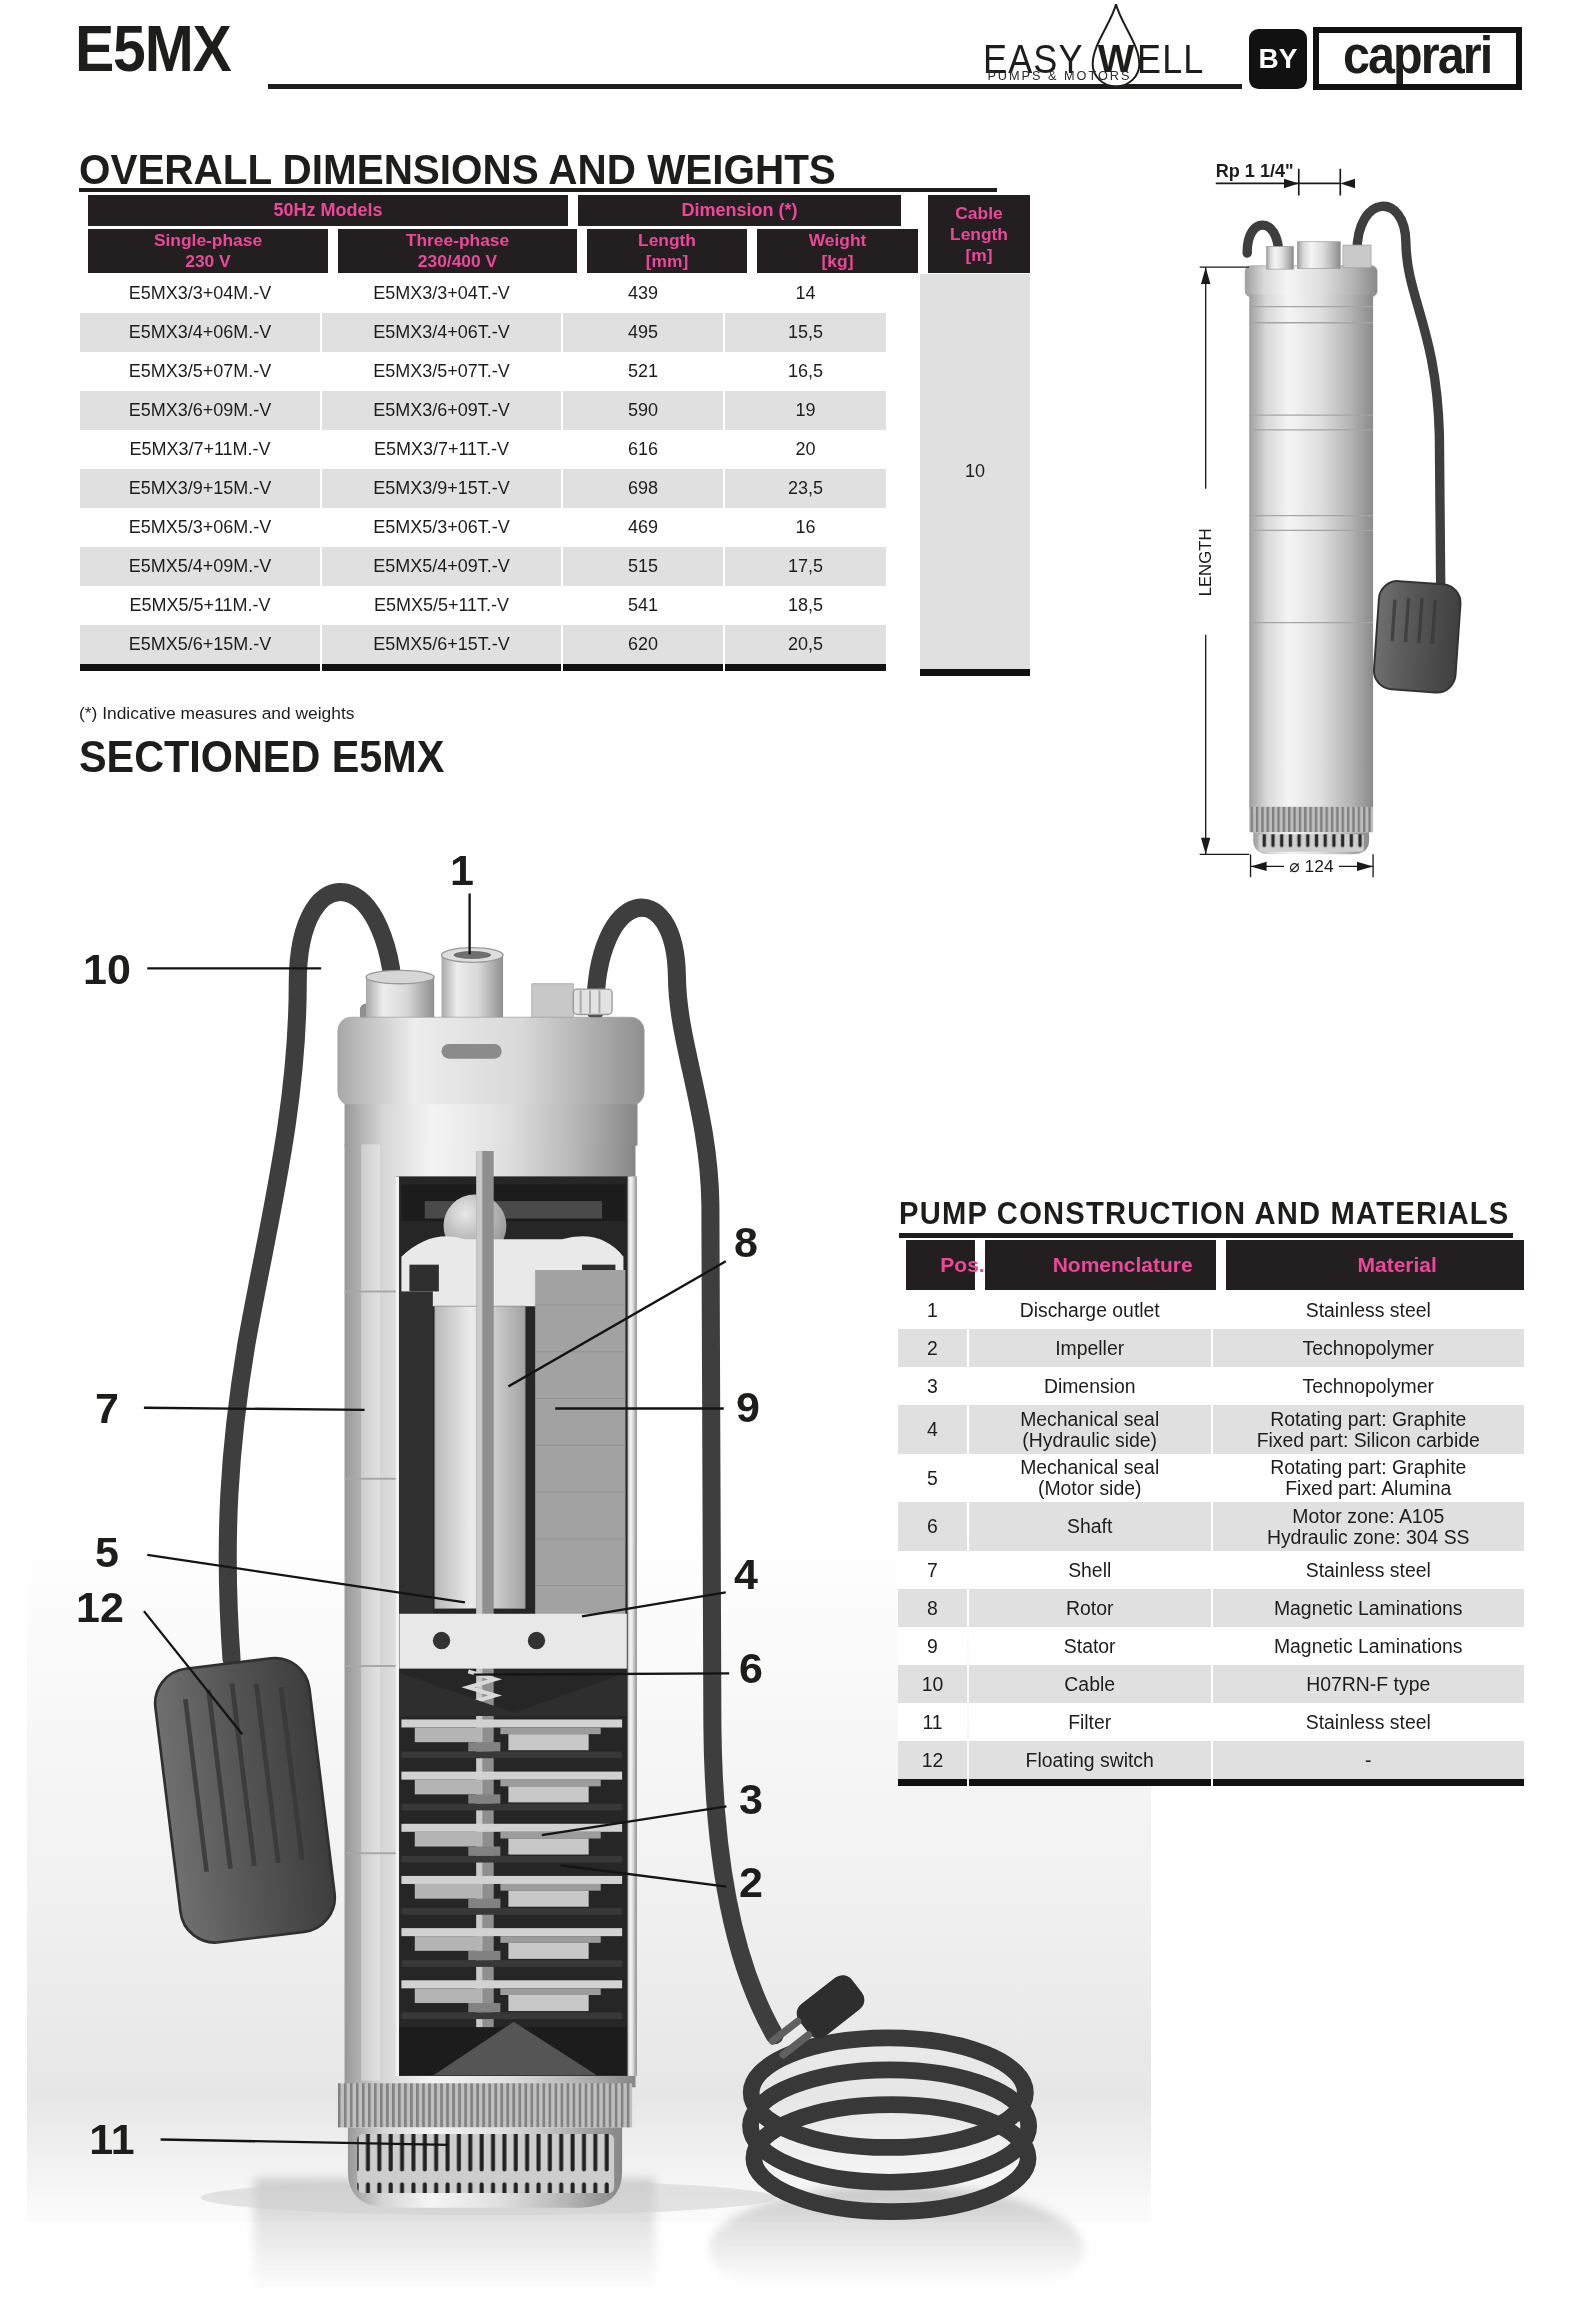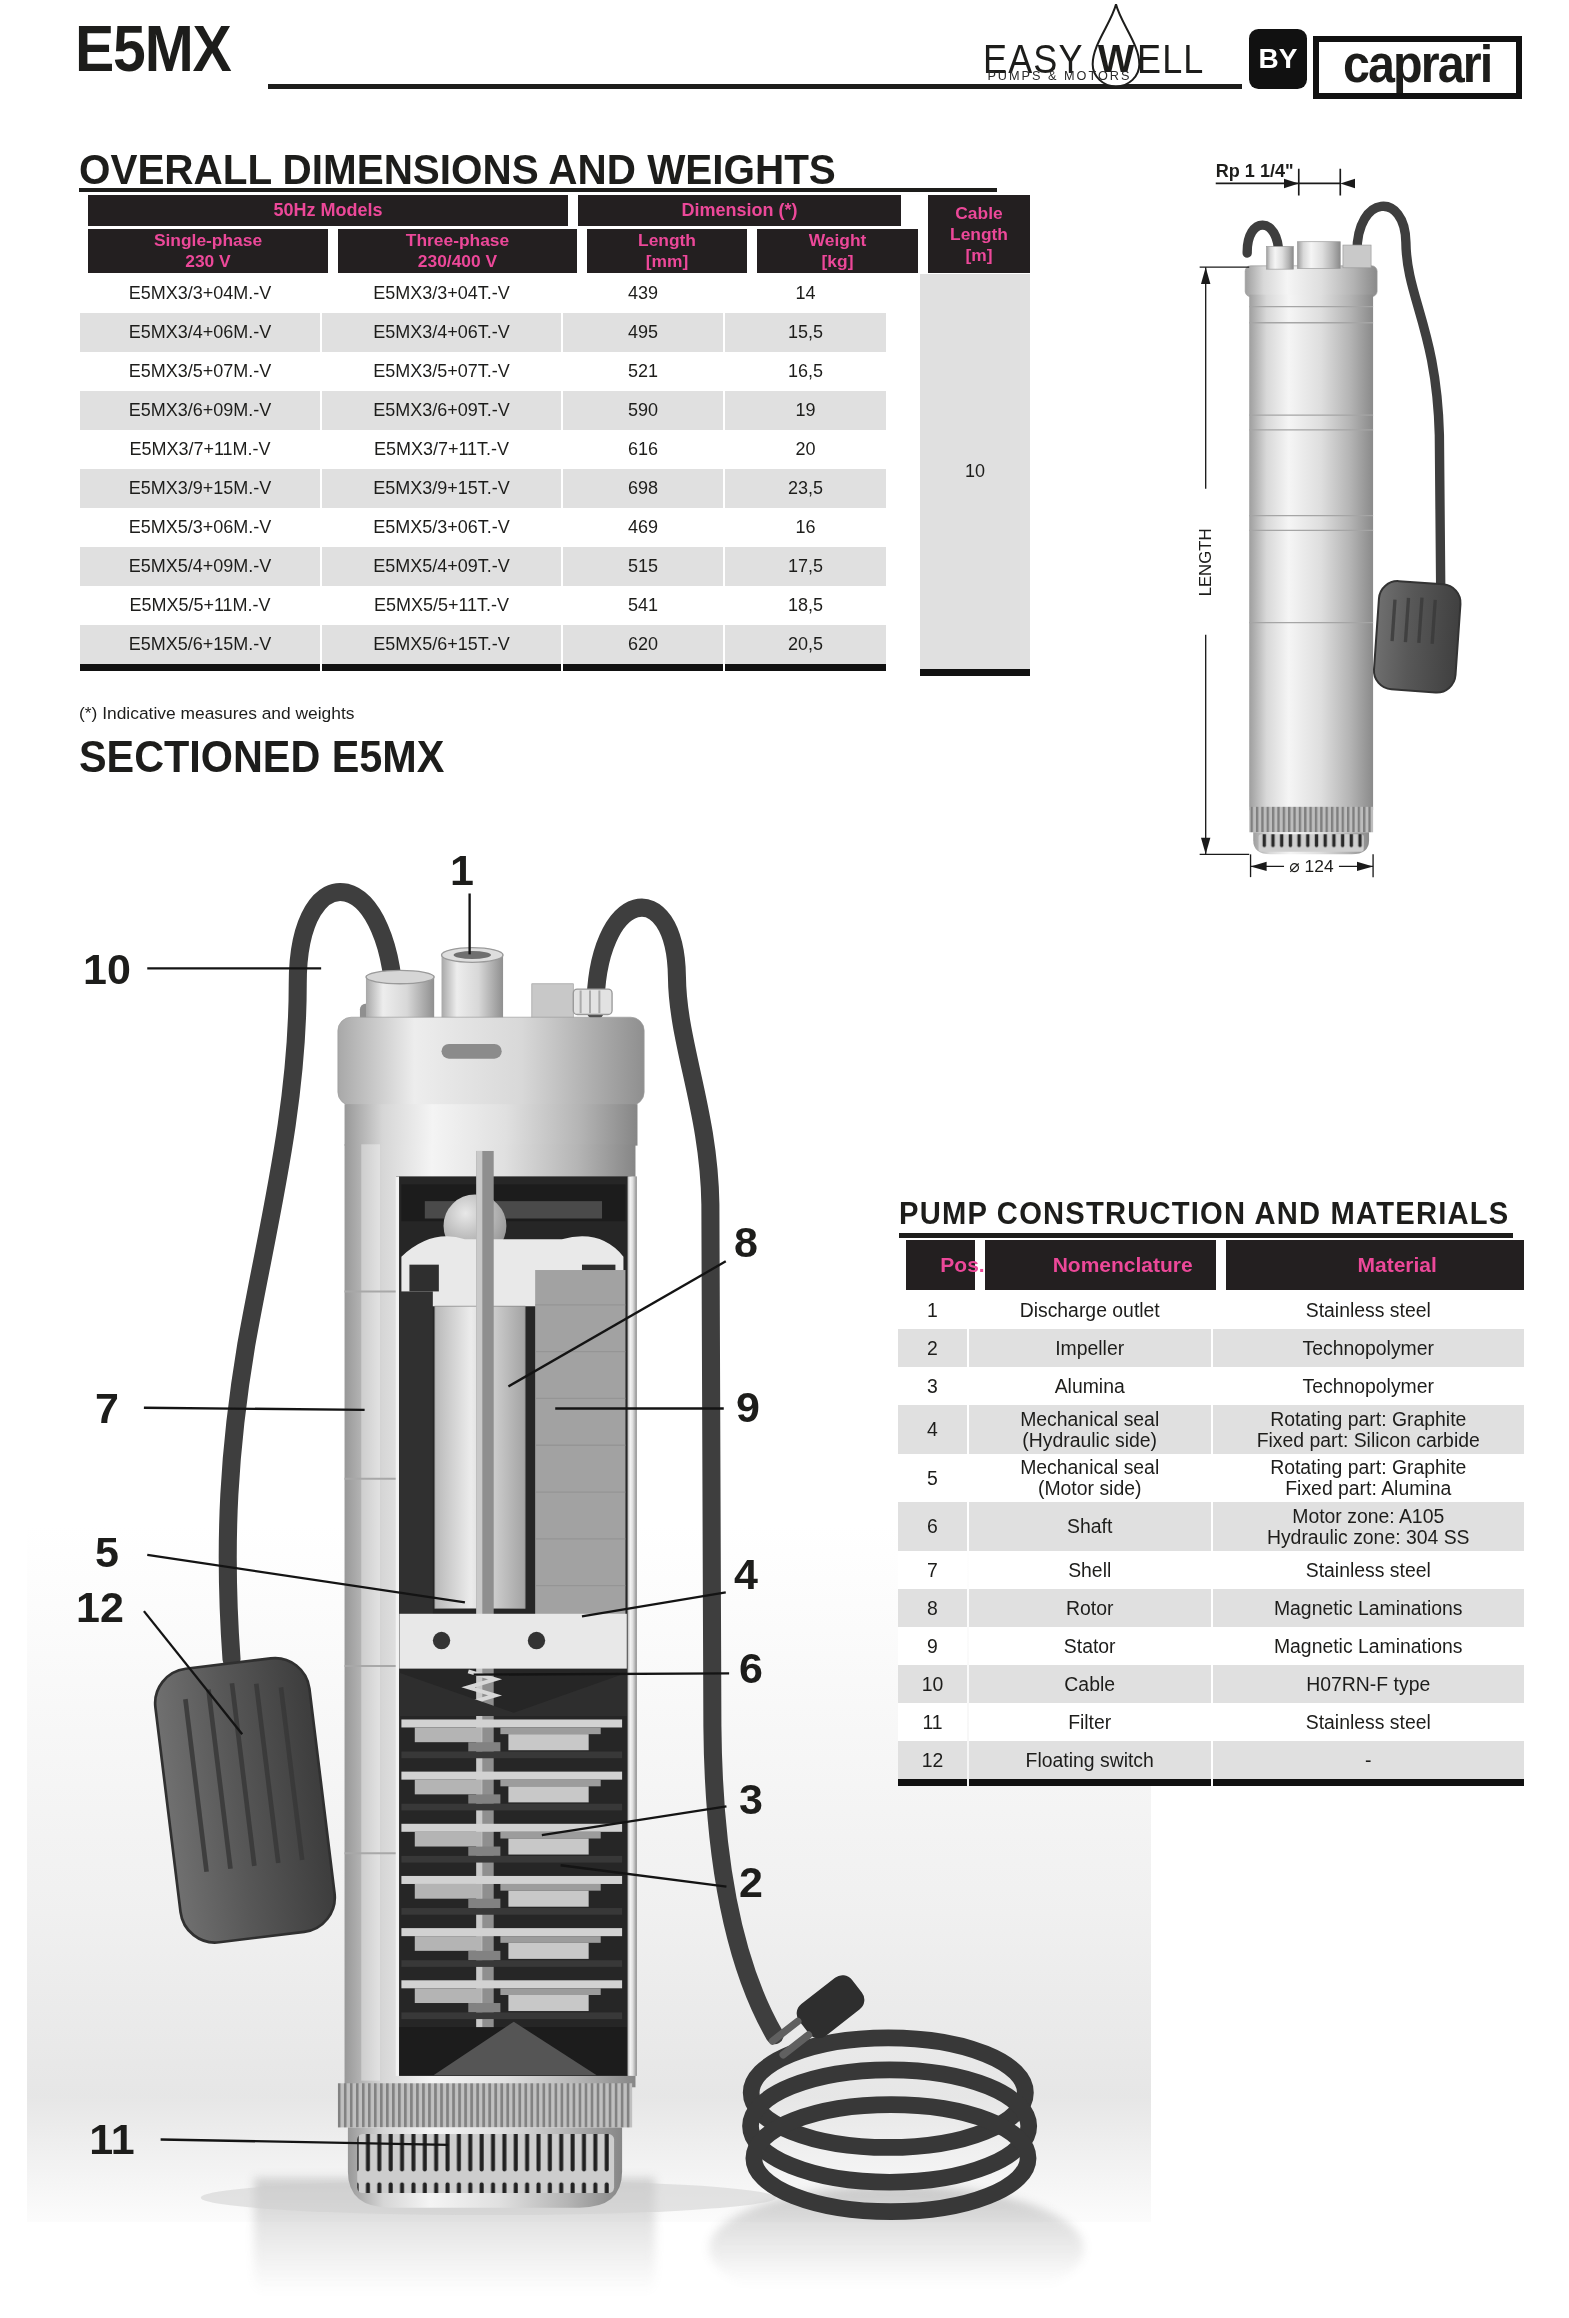--- a/index.html
+++ b/index.html
@@ -14,21 +14,21 @@
   
   .product-title { left:75px; top:12px; font-size:64px; font-weight:bold; letter-spacing:-1.3px; transform:scaleX(.92); transform-origin:left; }
   .header-rule { left:268px; top:84px; width:974px; height:4.7px; background:#1d1d1b; }
   .easywell { left:978px; top:5.4px; width:241px; height:87px; }
   .ew-text { top:32px; font-size:40px; font-weight:400; letter-spacing:1.3px; transform:scaleX(.9); transform-origin:left; }
   .ew-left { left:5.4px; }
   .ew-right { left:159px; }
   .ew-sub { left:9.4px; top:64px; font-size:12.7px; letter-spacing:2px; color:#2a2a2a; }
   .by-badge { left:1249px; top:29.4px; width:58px; height:60px; background:#111; border-radius:9.4px;
               display:flex; align-items:center; justify-content:center; color:#fff; font-size:28px; font-weight:bold; }
-  .caprari-box { left:1313px; top:36px; width:209px; height:63px; border:6.7px solid #111; background:#fff;
+  .caprari-box { left:1313px; top:27px; width:209px; height:63px; border:6.7px solid #111; background:#fff;
                  display:flex; align-items:center; justify-content:center; }
   .caprari-box span { font-size:51px; font-weight:bold; letter-spacing:-2px; transform:scaleX(.95); margin-top:-5.4px; }
 
   
   .sec-title { font-weight:bold; transform:scaleX(.94); transform-origin:left; letter-spacing:0; }
   .t-dim { left:79px; top:145px; font-size:43px; }
   .rule-dim { left:79px; top:188px; width:918px; height:4px; background:#1d1d1b; }
   .t-sectioned { left:79px; top:732px; font-size:44px; }
   .t-materials { left:899px; top:1196px; font-size:31px; letter-spacing:1.3px; }
   .rule-mat { left:899px; top:1233px; width:614px; height:4.7px; background:#1d1d1b; }
@@ -488,21 +488,21 @@
         <div class="mat-cell preline w-nom">Discharge outlet</div>
         <div class="mat-cell preline w-matl">Stainless steel</div>
       </div>
       <div class="mat-row alt">
         <div class="mat-cell preline w-pos">2</div>
         <div class="mat-cell preline w-nom">Impeller</div>
         <div class="mat-cell preline w-matl">Technopolymer</div>
       </div>
       <div class="mat-row">
         <div class="mat-cell preline w-pos">3</div>
-        <div class="mat-cell preline w-nom">Alumina</div>
+        <div class="mat-cell preline w-nom">Dimension</div>
         <div class="mat-cell preline w-matl">Technopolymer</div>
       </div>
       <div class="mat-row alt">
         <div class="mat-cell preline w-pos">4</div>
         <div class="mat-cell preline w-nom">Mechanical seal
 (Hydraulic side)</div>
         <div class="mat-cell preline w-matl">Rotating part: Graphite
 Fixed part: Silicon carbide</div>
       </div>
       <div class="mat-row">

